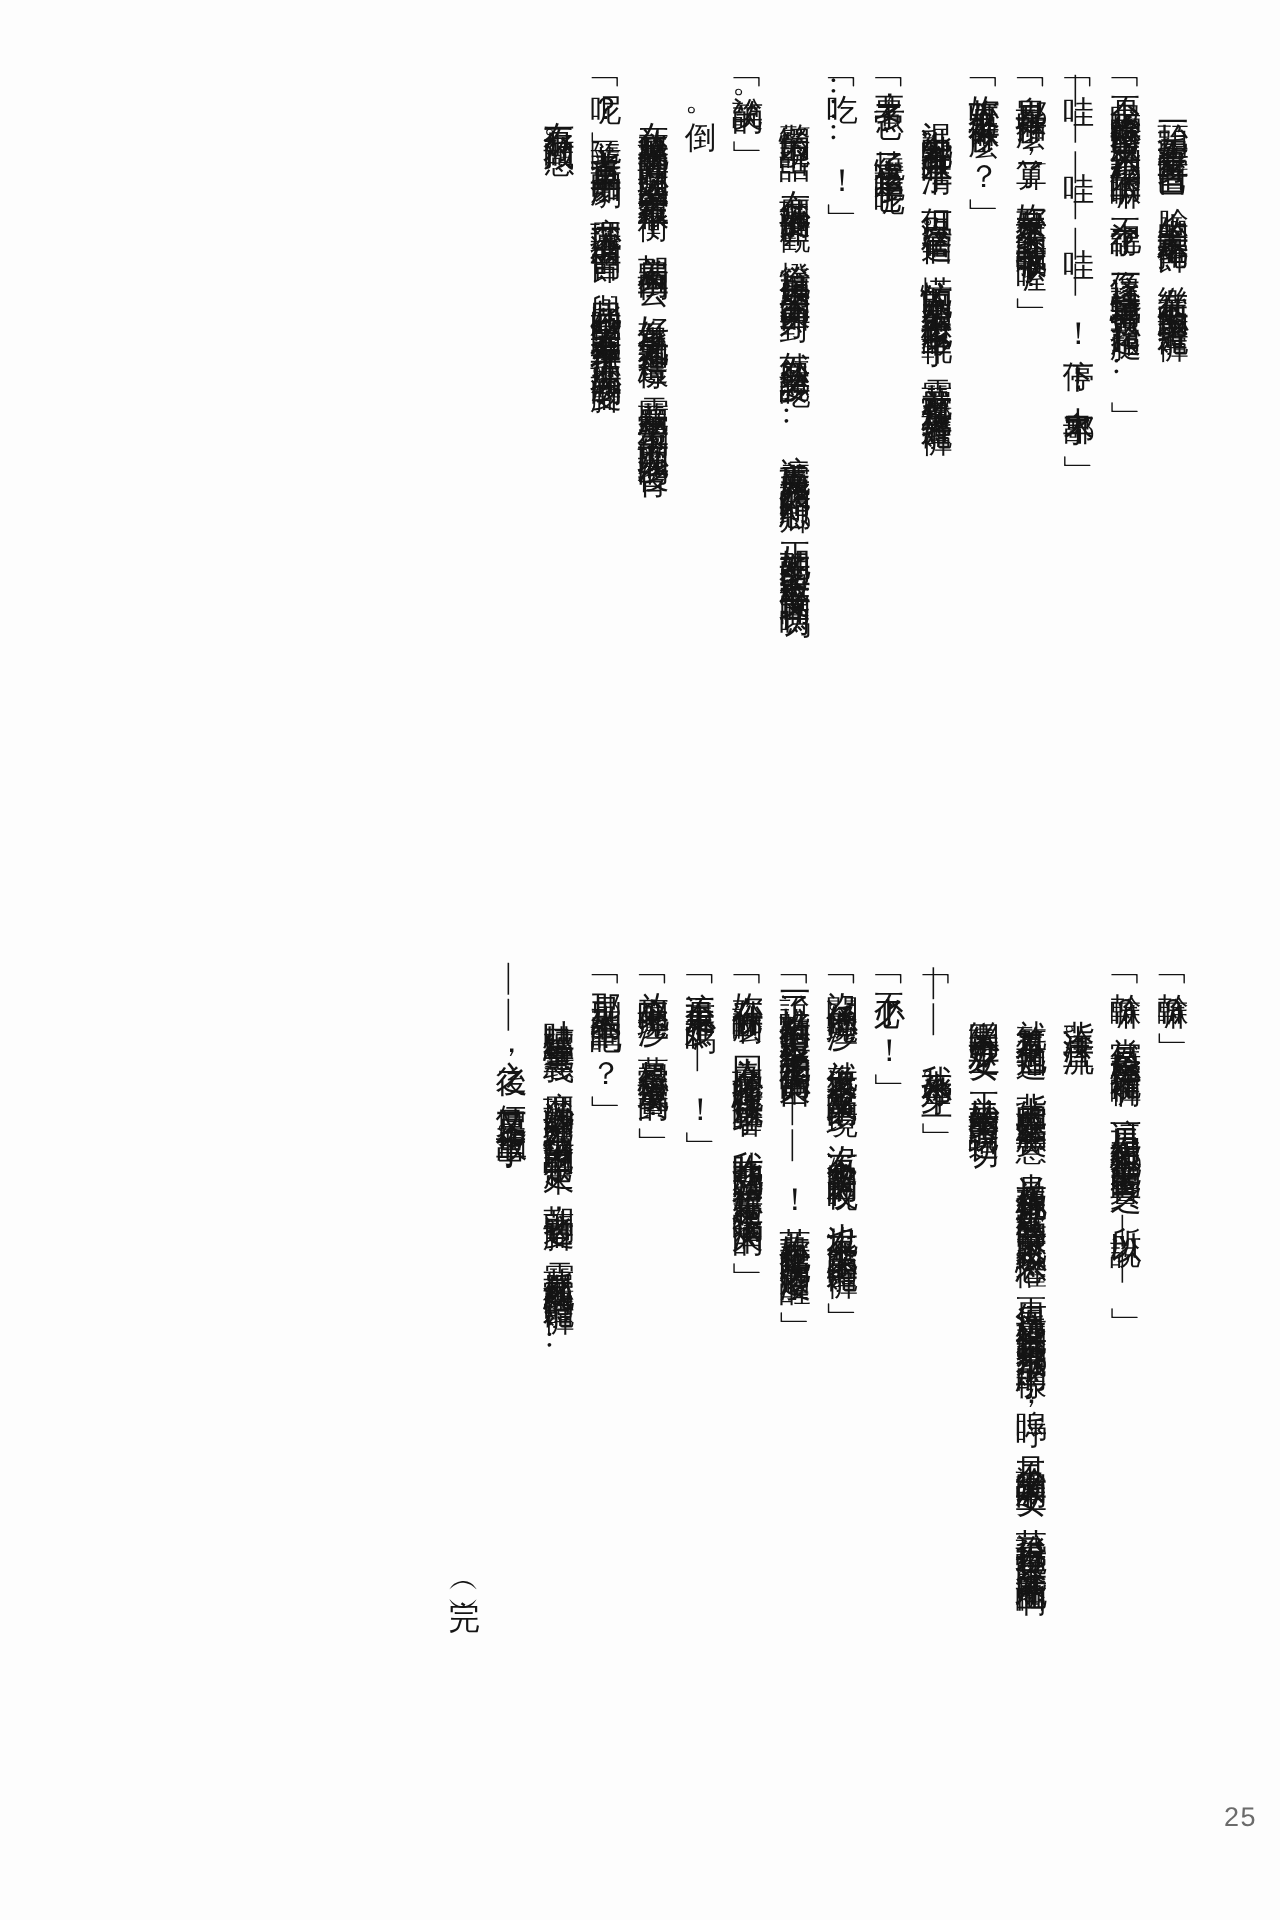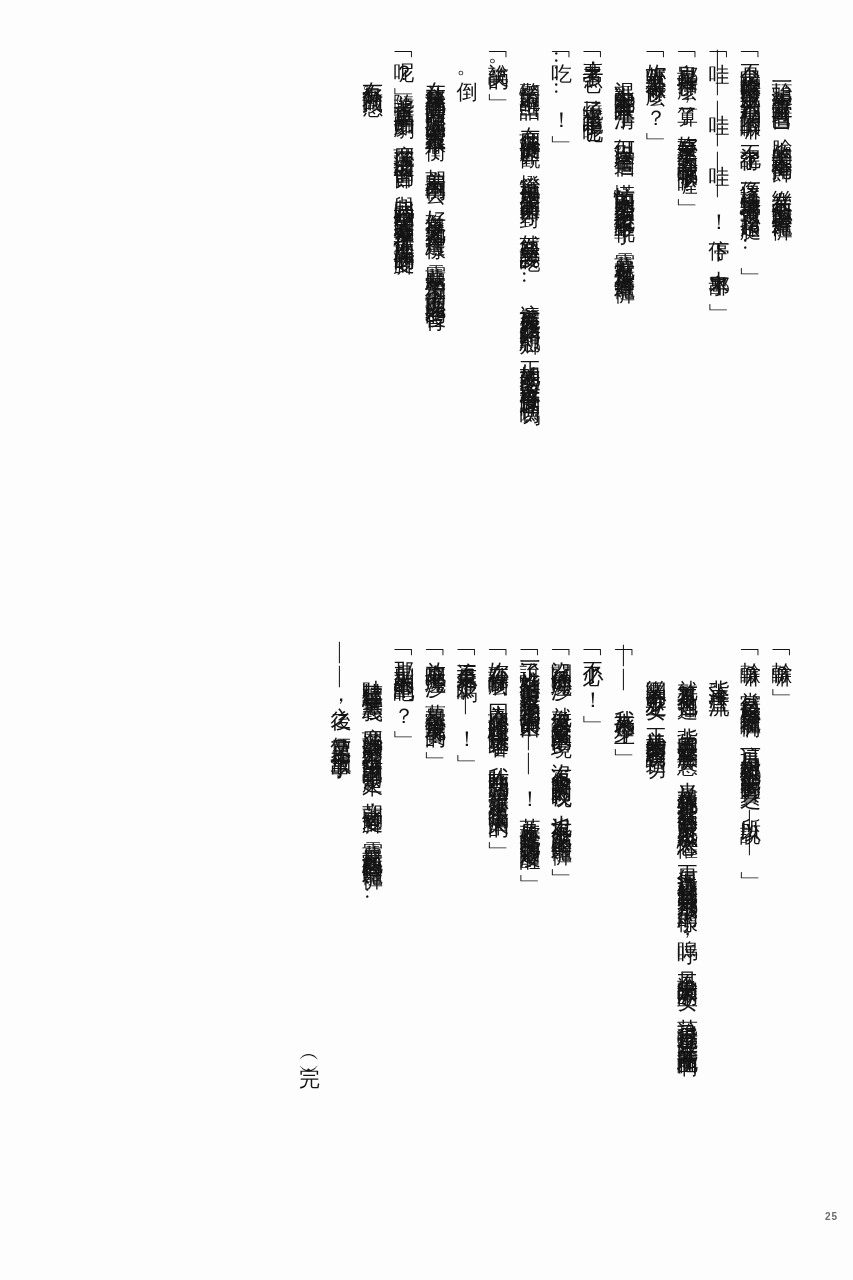--- a/index.html
+++ b/index.html
@@ -29,25 +29,24 @@
   }
   #band-top    { top: 44px; }
   #band-bottom { top: 642px; }
   .para { margin: 0; padding: 0; }
   .para.indent { text-indent: 1em; }
   .para.end-mark { text-indent: 405px; }
   .page-number {
     position: absolute;
     right: 15px;
     bottom: 58px;
-    font-size: 10px;
+    font-size: 18px;
     color: #6b6b6b;
     font-family: "Liberation Sans", sans-serif;
     letter-spacing: 1px;
-    font-weight: bold;
   }
 </style>
 </head>
 <body>
 
 <div class="page">
 
   <div id="band-top" class="text-band">
       <p class="para indent">抬頭一看靈夢正盯著自己，臉上的笑意毫不掩飾。樂在其中似的舉著燈籠褲。</p>
       <p class="para">「不是喝醉後妳自己脫下來丟到榻榻米上的嘛，不記得了？像這樣一邊騎著掃帚一邊抬起腿……」</p>

